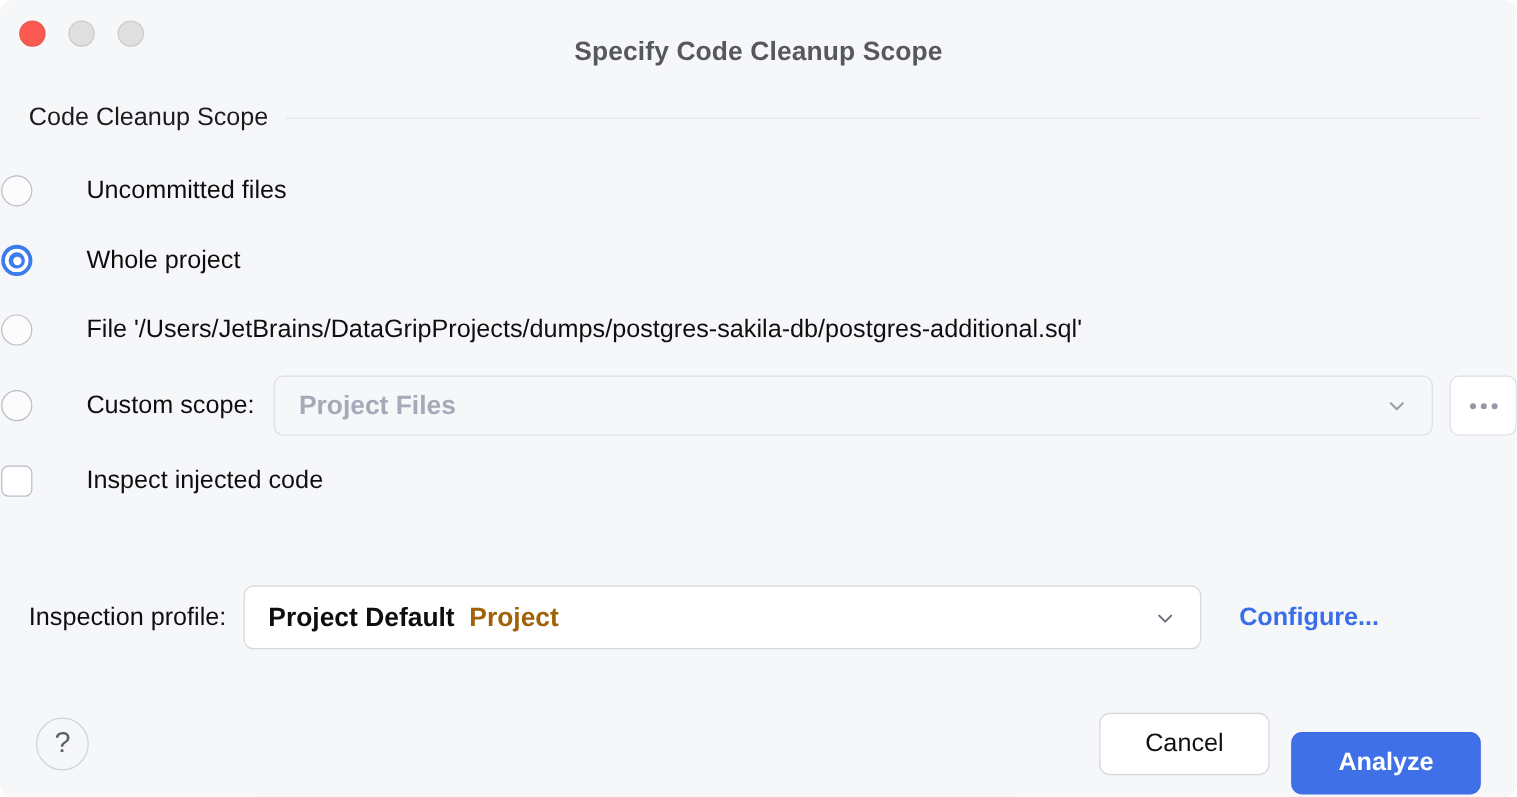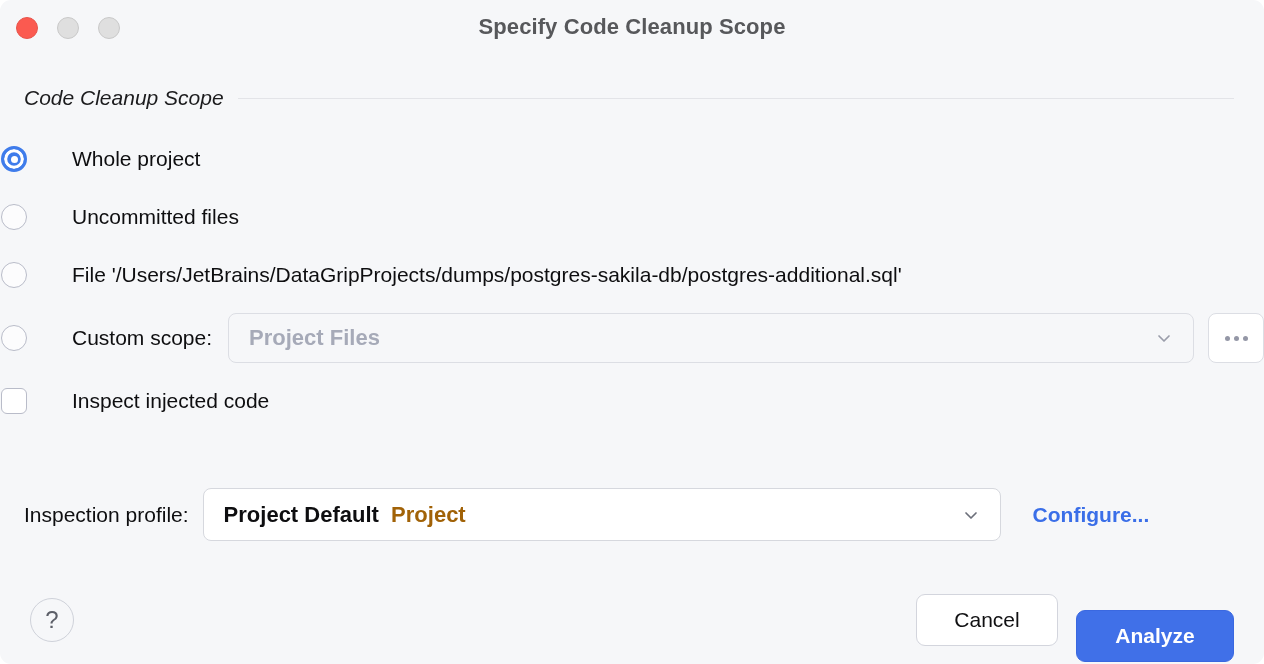--- a/index.html
+++ b/index.html
@@ -35,35 +35,34 @@
   .light {
     width: 22px; height: 22px;
     border-radius: 50%;
   }
   .light.close  { background: #fb5a50; border: 1px solid #e8554c; }
   .light.min    { background: #dfdfdf; border: 1px solid #c9c9c9; }
   .light.max    { background: #dfdfdf; border: 1px solid #c9c9c9; }
 
   .window-title {
     position: absolute;
-    left: 0; right: 0; top: 14px;
+    left: 0; right: 0; top: 30px;
     text-align: center;
     font-size: 22px;
     font-weight: bold;
     color: #57585b;
     letter-spacing: 0.1px;
   }
 
   
   .group-header {
     display: flex;
     align-items: center;
     margin: 30px 30px 0 24px;
     gap: 14px;
-    font-style: italic;
   }
   .group-title {
     font-size: 21px;
     color: #1b1b1d;
     white-space: nowrap;
   }
   .group-rule {
     flex: 1;
     height: 1px;
     background: #e3e4e8;
@@ -278,27 +277,27 @@
   </div>
 
   <div class="group-header">
     <div class="group-title">Code Cleanup Scope</div>
     <div class="group-rule"></div>
   </div>
 
   <div class="scope-rows">
 
     <div class="row row-radio">
+      <span class="radio"></span>
+      <span class="row-label">Uncommitted files</span>
+    </div>
+
+    <div class="row row-radio">
       <span class="radio selected"></span>
       <span class="row-label">Whole project</span>
-    </div>
-
-    <div class="row row-radio">
-      <span class="radio"></span>
-      <span class="row-label">Uncommitted files</span>
     </div>
 
     <div class="row row-radio">
       <span class="radio"></span>
       <span class="row-label">File '/Users/JetBrains/DataGripProjects/dumps/postgres-sakila-db/postgres-additional.sql'</span>
     </div>
 
     <div class="row row-custom">
       <span class="radio"></span>
       <span class="custom-label">Custom scope:</span>

